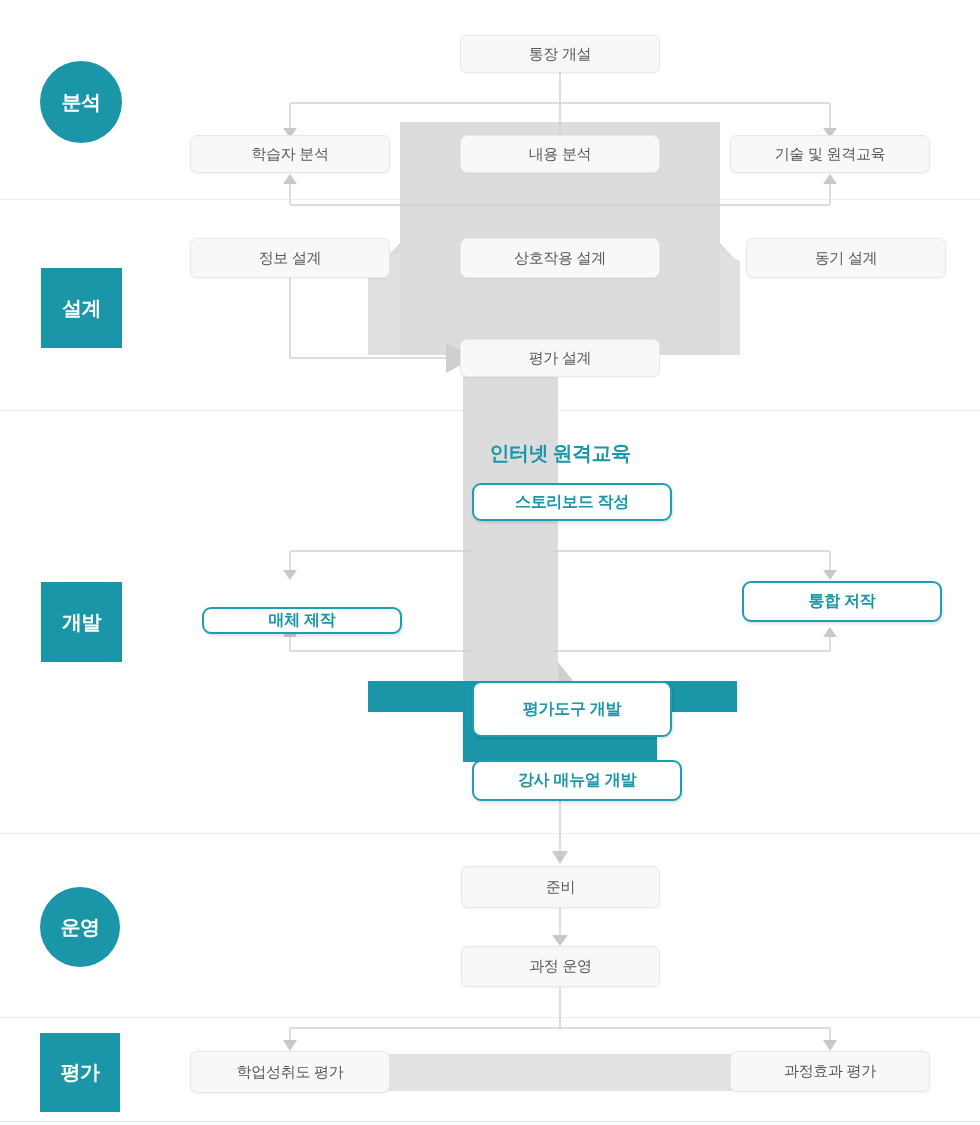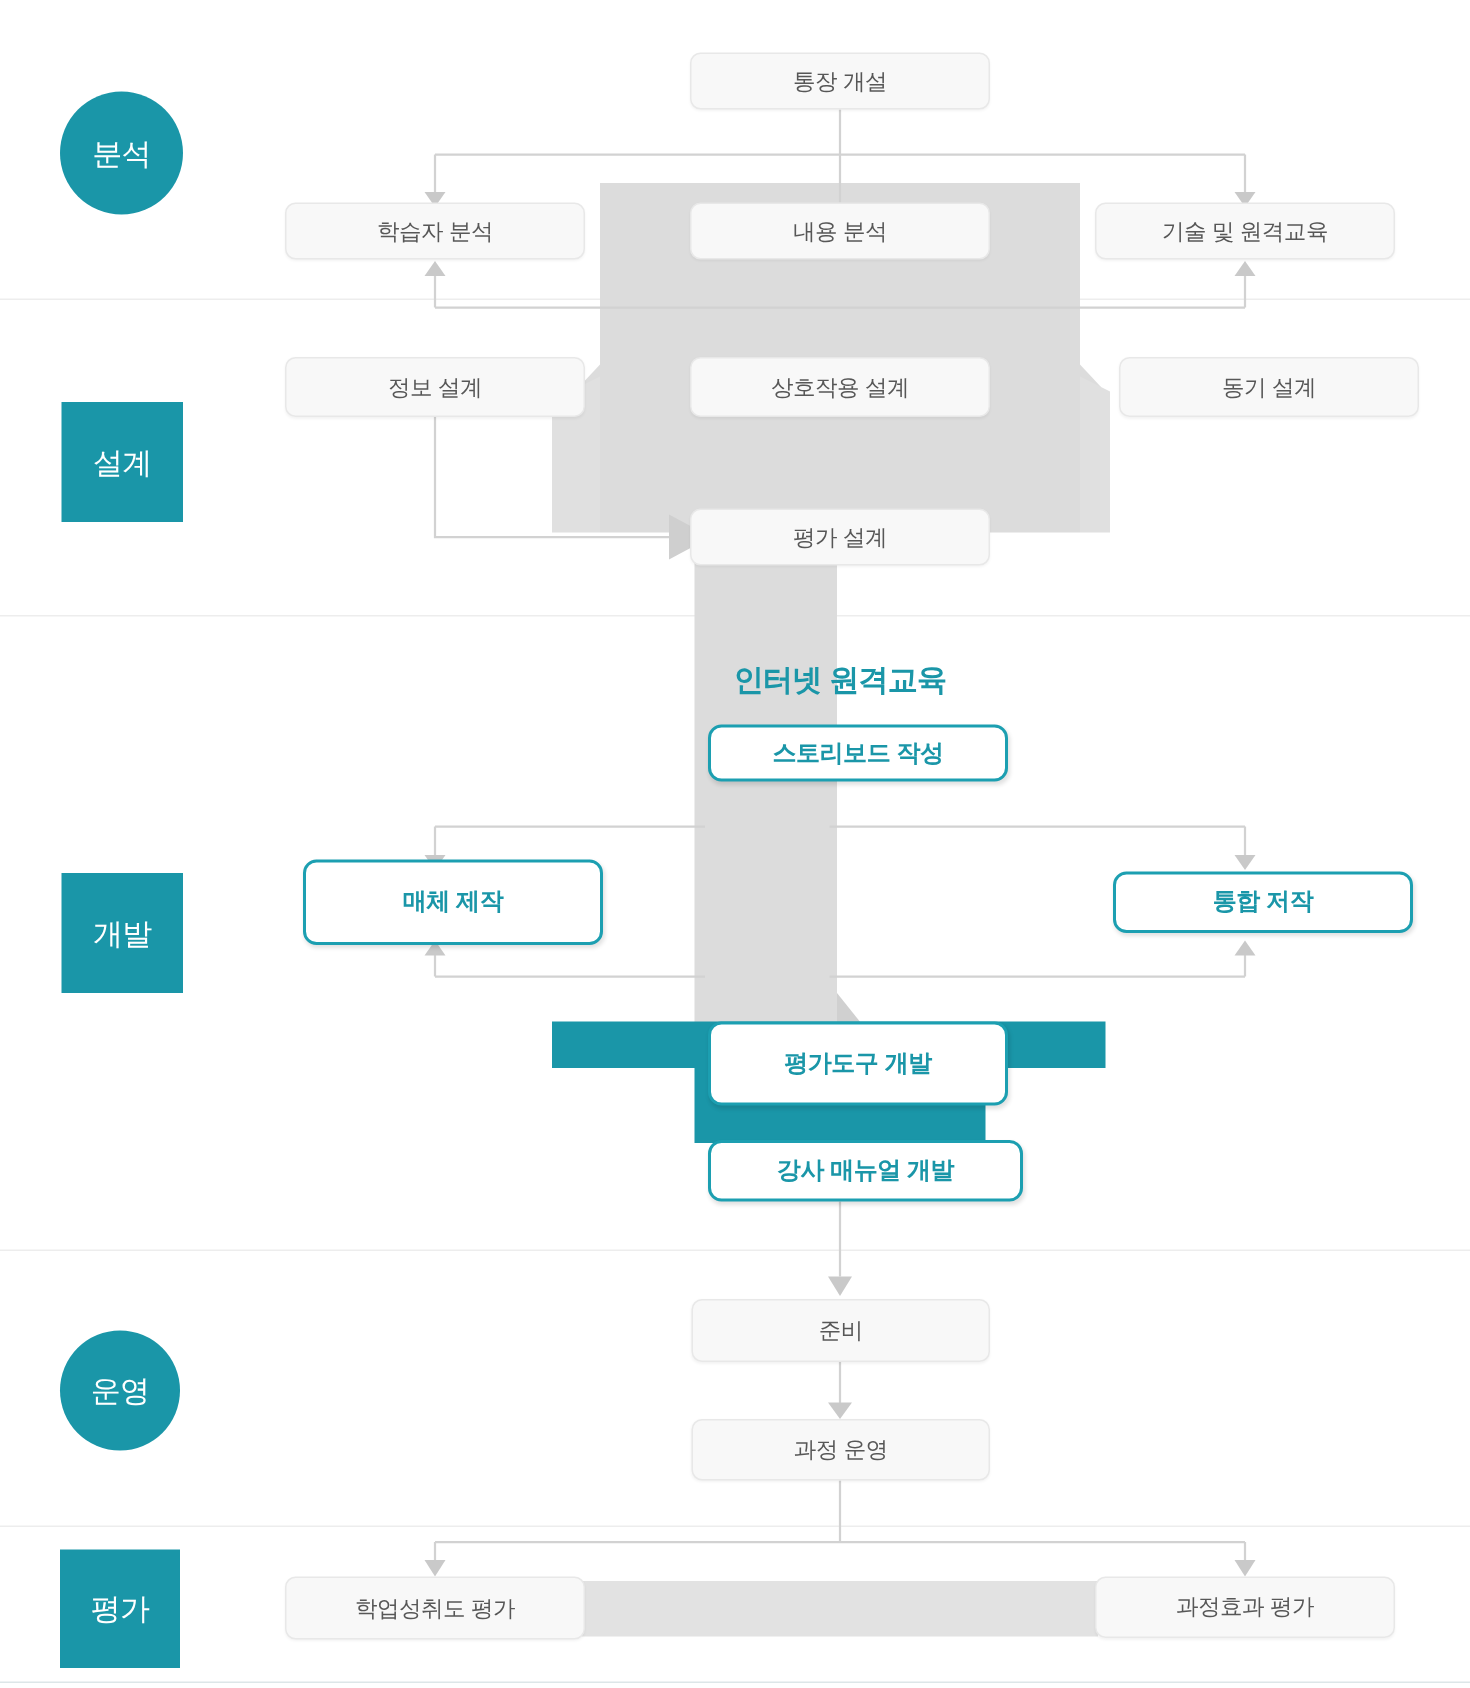--- a/index.html
+++ b/index.html
@@ -23,26 +23,26 @@
   }
   .tbox{
     position:absolute;display:flex;align-items:center;justify-content:center;
     background:#fff;border:2px solid var(--tealBorder);border-radius:9px;
     color:var(--tealText);font-size:16px;font-weight:600;letter-spacing:-0.3px;
     box-shadow:1px 2px 3px rgba(0,0,0,0.12);
     margin-left:12px;
   }
   .marker{
     position:absolute;display:flex;align-items:center;justify-content:center;
-    background:var(--teal);color:#fff;font-size:20px;font-weight:400;letter-spacing:-0.5px;
+    background:var(--teal);color:#fff;font-size:20px;font-weight:700;letter-spacing:-0.5px;
   }
   .marker.circle{border-radius:50%;}
   .center-title{
     position:absolute;left:410px;top:440px;width:300px;text-align:center;
-    color:var(--tealText);font-size:20px;font-weight:800;letter-spacing:-0.5px;
+    color:var(--tealText);font-size:20px;font-weight:800;letter-spacing:-0.5px;font-family:Liberation Serif, serif;
   }
 </style>
 </head>
 <body>
 
 <div class="stage">
 
   <div class="divider" style="top:199px"></div>
   <div class="divider" style="top:410px"></div>
   <div class="divider" style="top:833px"></div>
@@ -131,21 +131,21 @@
   <div class="gbox" style="left:460px;top:135px;width:200px;height:38px">내용 분석</div>
   <div class="gbox" style="left:730px;top:135px;width:200px;height:38px">기술 및 원격교육</div>
 
   <div class="gbox" style="left:190px;top:238px;width:200px;height:40px">정보 설계</div>
   <div class="gbox" style="left:460px;top:238px;width:200px;height:40px">상호작용 설계</div>
   <div class="gbox" style="left:746px;top:238px;width:200px;height:40px">동기 설계</div>
   <div class="gbox" style="left:460px;top:339px;width:200px;height:38px">평가 설계</div>
 
   <div class="center-title">인터넷 원격교육</div>
   <div class="tbox" style="left:460px;top:483px;width:200px;height:38px">스토리보드 작성</div>
-  <div class="tbox" style="left:190px;top:573px;width:200px;height:57px">매체 제작</div>
+  <div class="tbox" style="left:190px;top:607px;width:200px;height:27px">매체 제작</div>
   <div class="tbox" style="left:730px;top:581px;width:200px;height:41px">통합 저작</div>
   <div class="tbox" style="left:460px;top:681px;width:200px;height:56px">평가도구 개발</div>
   <div class="tbox" style="left:460px;top:760px;width:210px;height:41px">강사 매뉴얼 개발</div>
 
   <div class="gbox" style="left:461px;top:866px;width:199px;height:42px">준비</div>
   <div class="gbox" style="left:461px;top:946px;width:199px;height:41px">과정 운영</div>
 
   <div class="gbox" style="left:190px;top:1051px;width:200px;height:42px">학업성취도 평가</div>
   <div class="gbox" style="left:730px;top:1051px;width:200px;height:41px">과정효과 평가</div>
 

